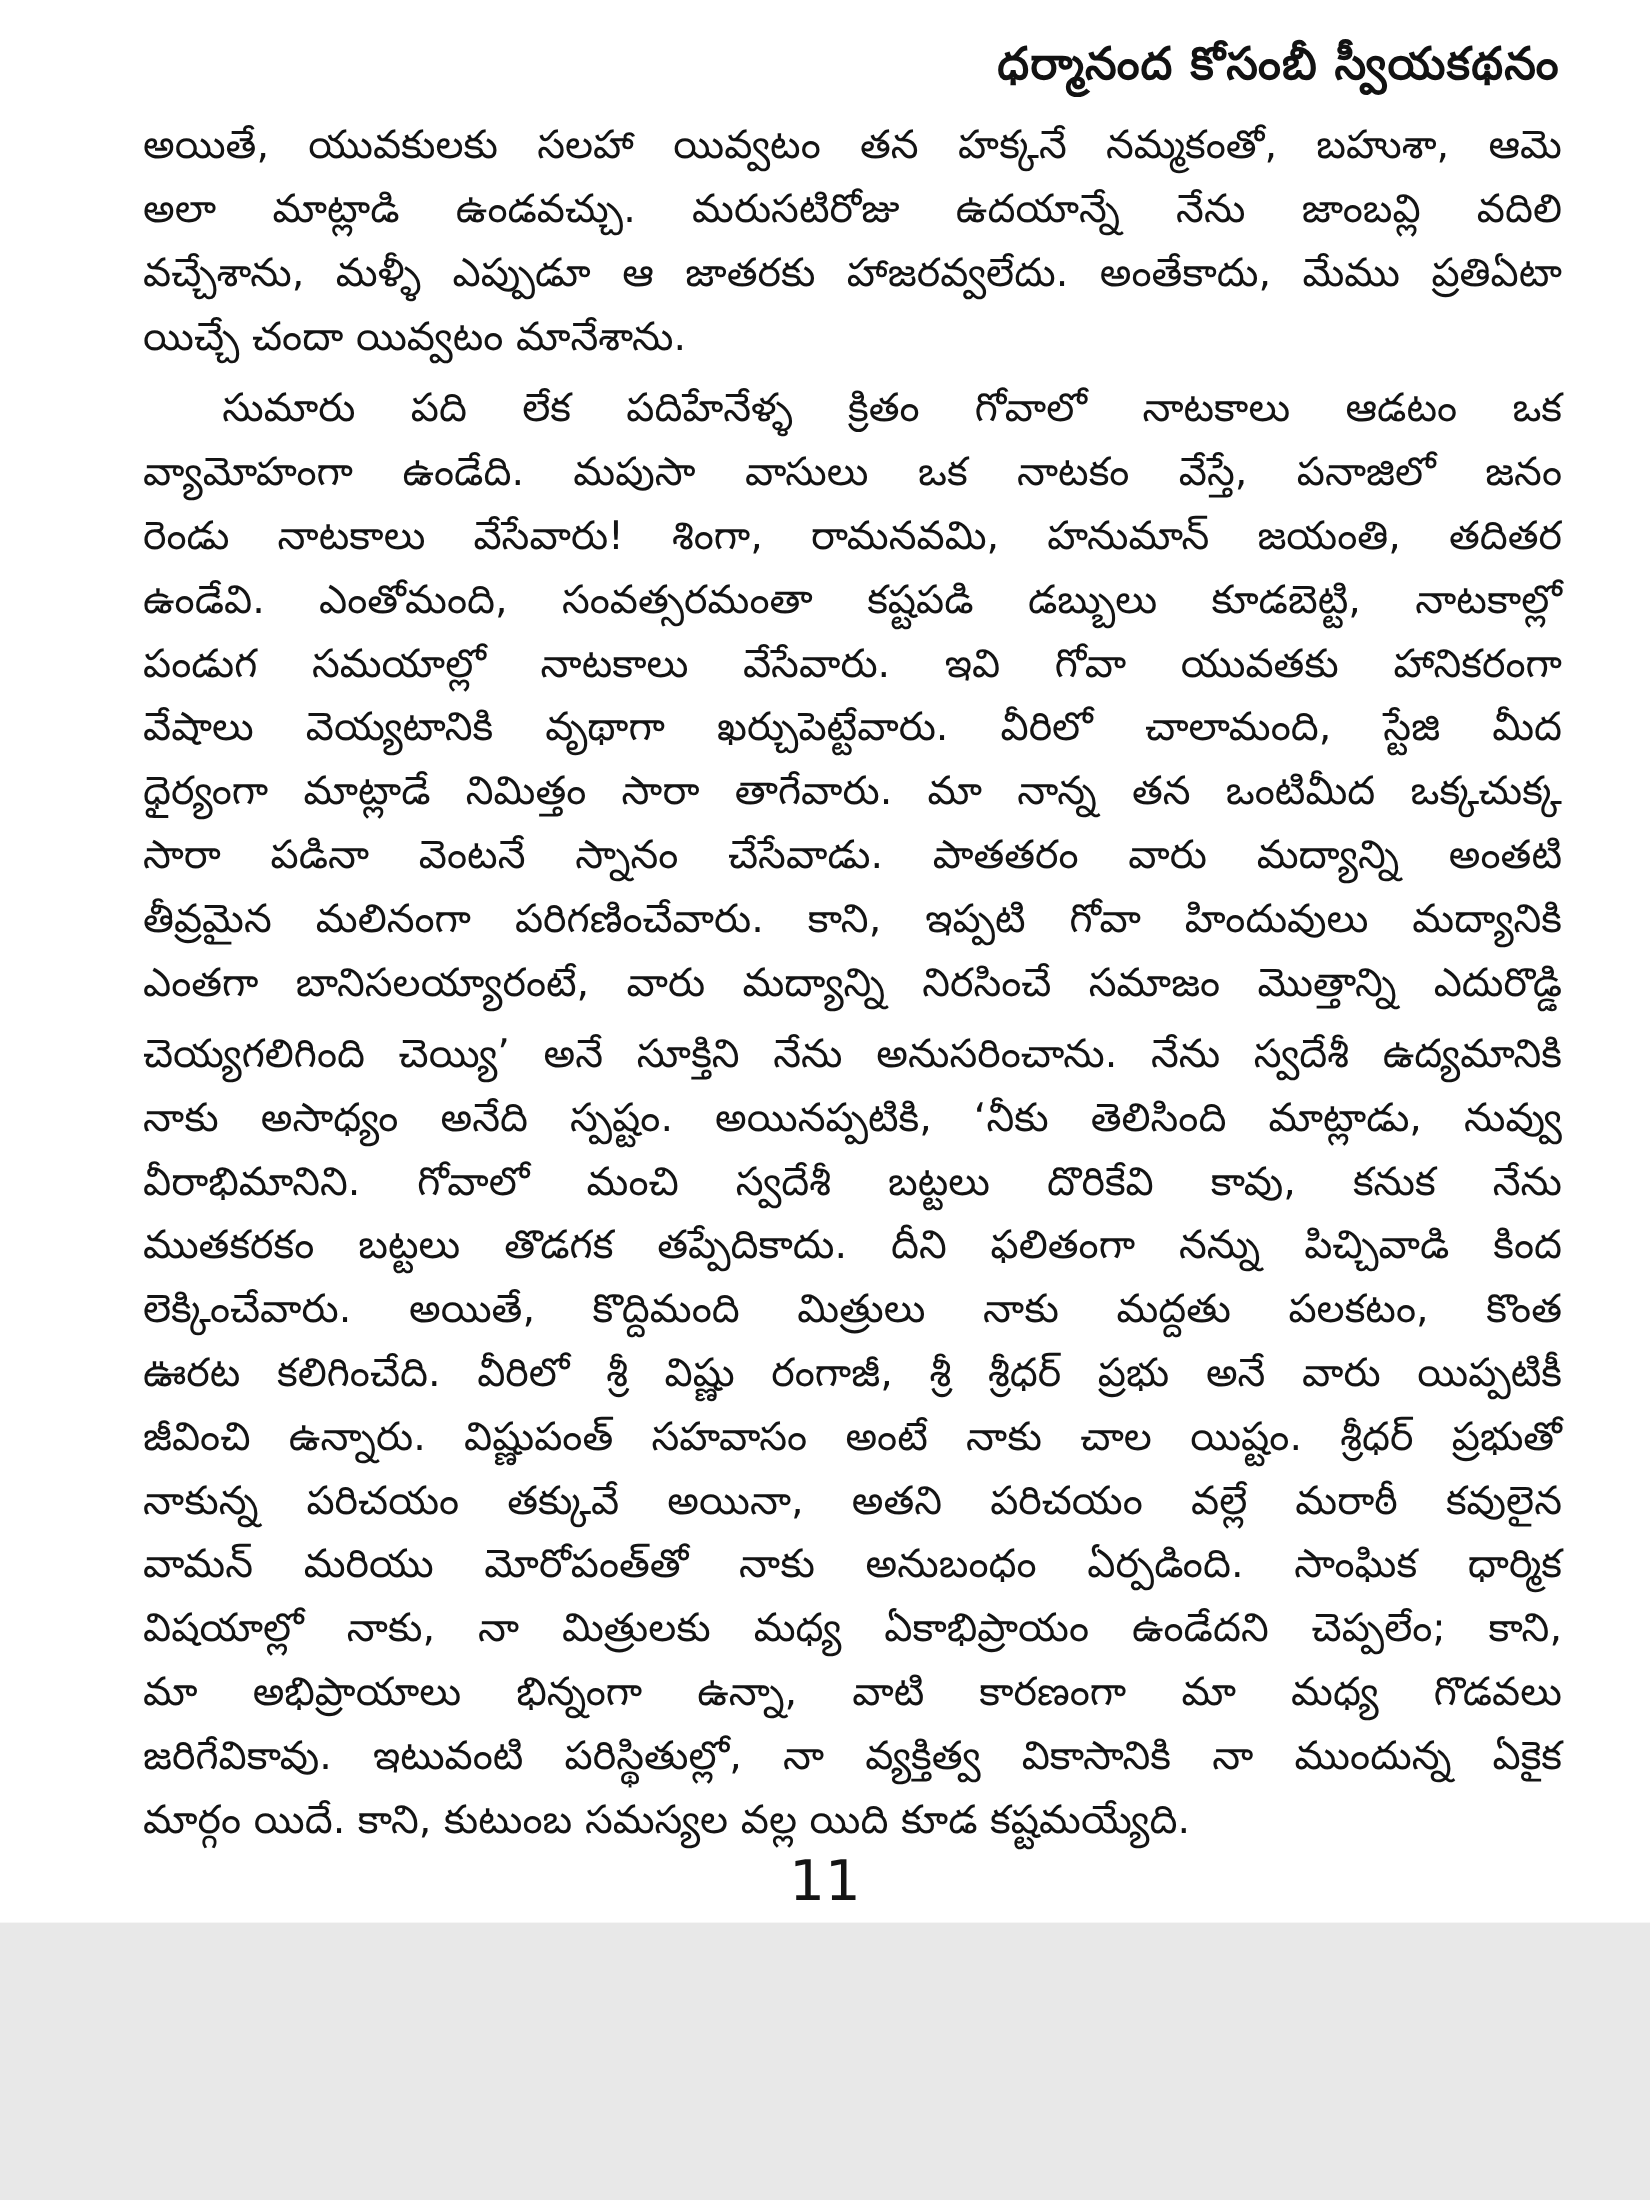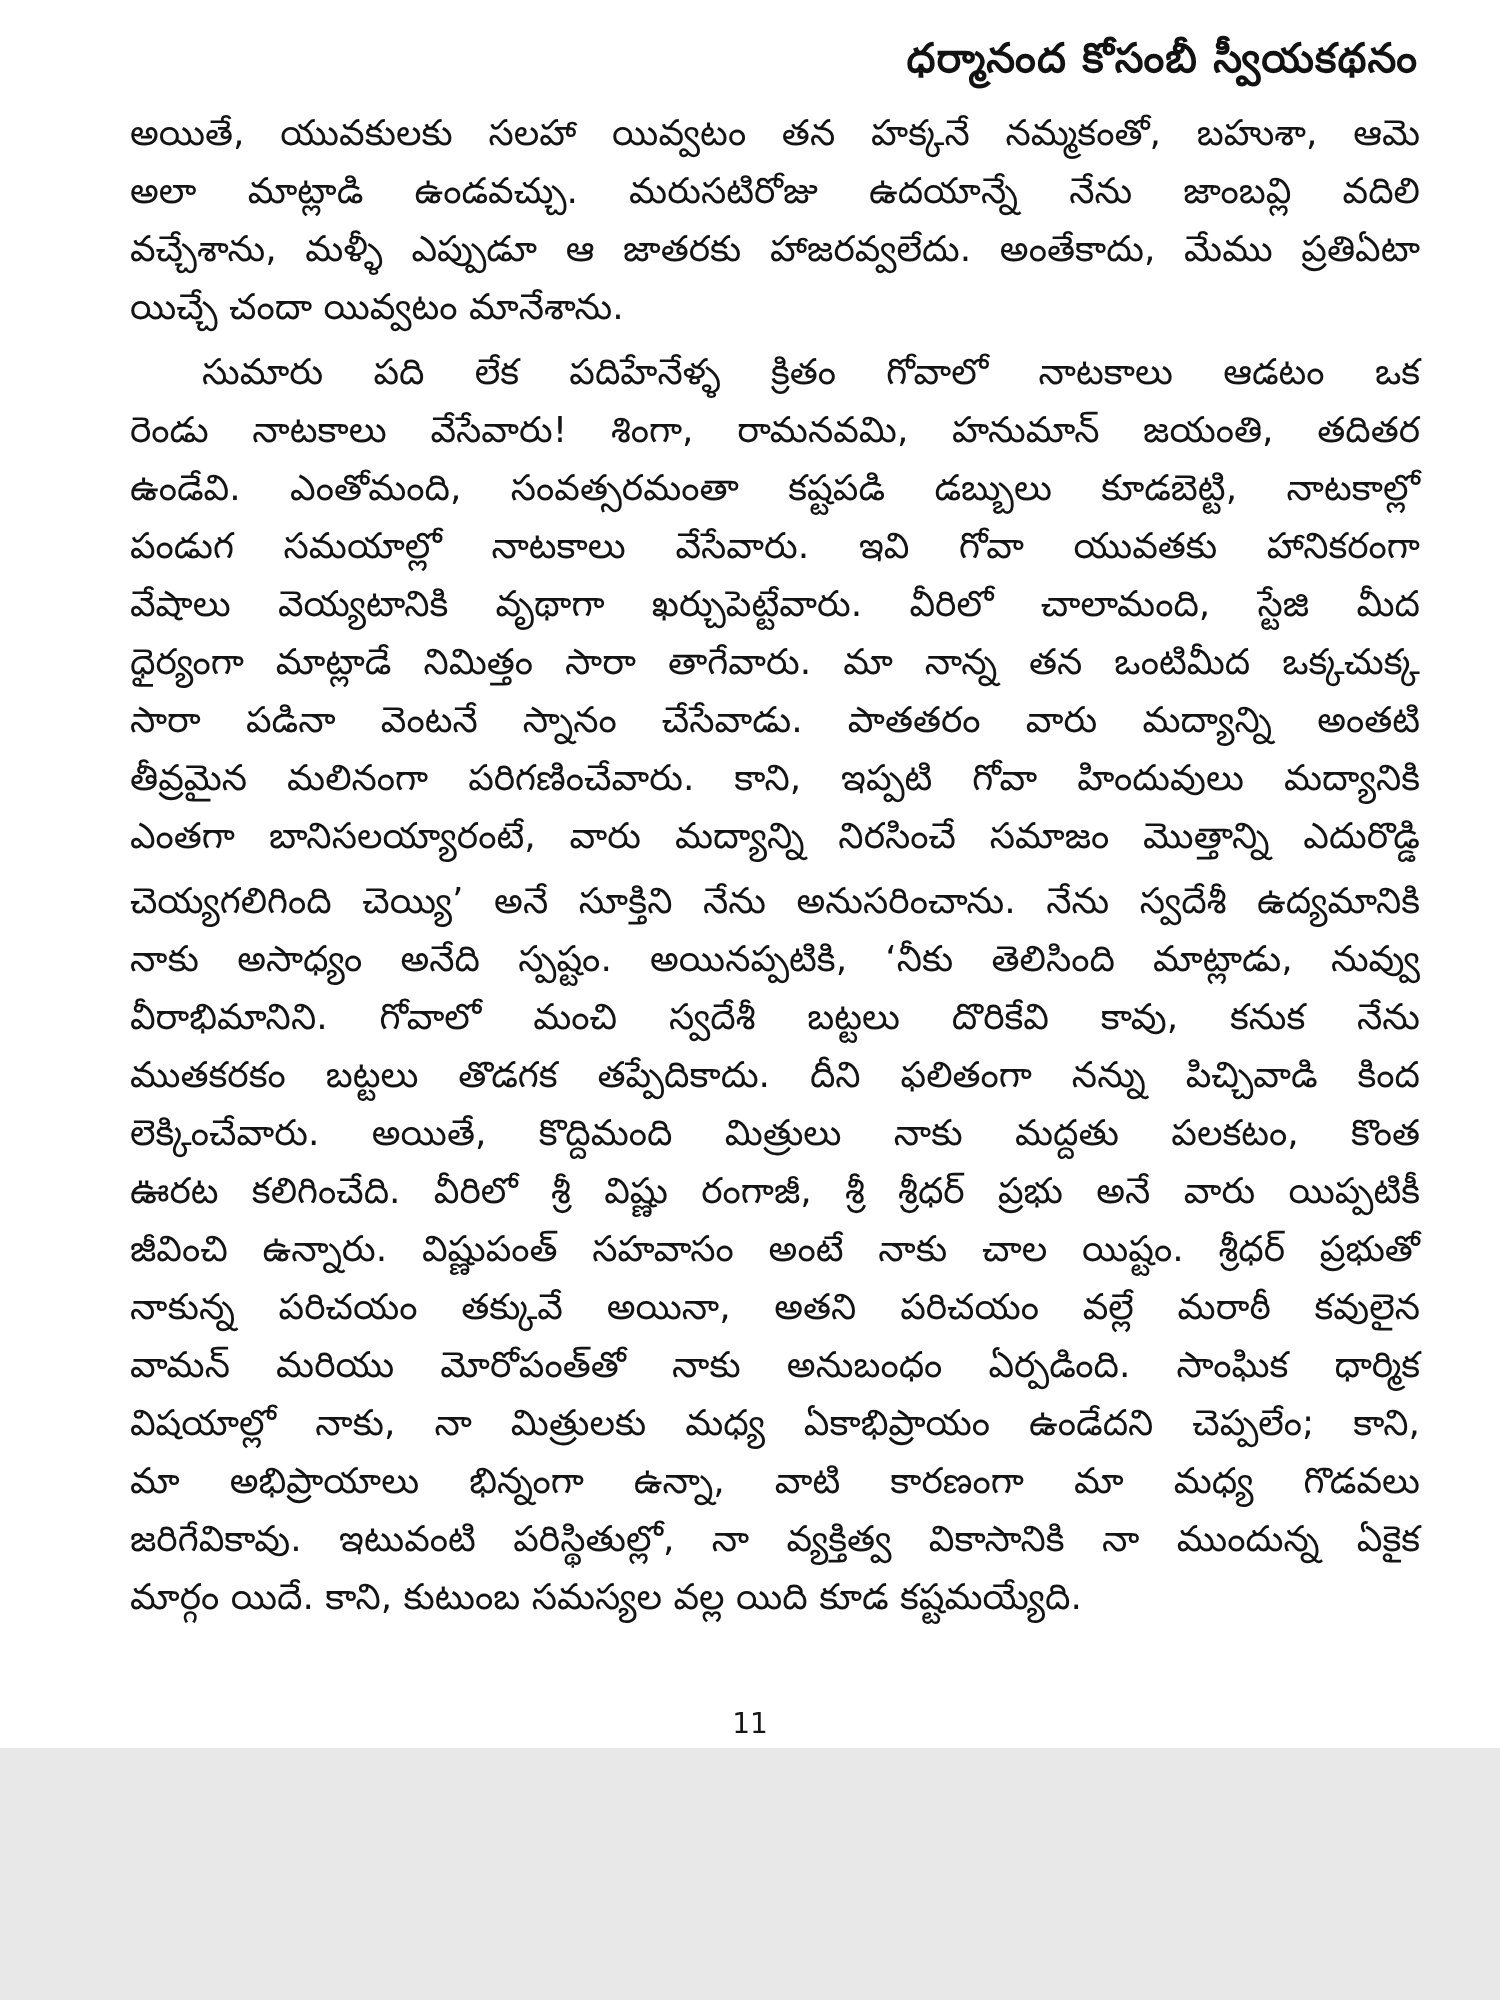--- a/index.html
+++ b/index.html
@@ -55,21 +55,21 @@
   }
   .line.indent {
     padding-left: 72px;
   }
   .page-footer {
     position: absolute;
     left: 0;
     right: 0;
     bottom: 8px;
     text-align: center;
-    font-size: 28px;
+    font-size: 51px;
     color: #141414;
     font-family: "DejaVu Sans", sans-serif;
   }
 </style>
 </head>
 <body>
 
 <div class="page">
 
   <div class="running-header">
@@ -78,20 +78,21 @@
 
   <div class="body-text">
       <div class="para">
         <div class="line">అయితే, యువకులకు సలహా యివ్వటం తన హక్కనే నమ్మకంతో, బహుశా, ఆమె</div>
         <div class="line">అలా మాట్లాడి ఉండవచ్చు. మరుసటిరోజు ఉదయాన్నే నేను జాంబవ్లి వదిలి</div>
         <div class="line">వచ్చేశాను, మళ్ళీ ఎప్పుడూ ఆ జాతరకు హాజరవ్వలేదు. అంతేకాదు, మేము ప్రతిఏటా</div>
         <div class="line last">యిచ్చే చందా యివ్వటం మానేశాను.</div>
       </div>
       <div class="para">
         <div class="line indent">సుమారు పది లేక పదిహేనేళ్ళ క్రితం గోవాలో నాటకాలు ఆడటం ఒక</div>
+        <div class="line">వ్యామోహంగా ఉండేది. మపుసా వాసులు ఒక నాటకం వేస్తే, పనాజిలో జనం</div>
         <div class="line">రెండు నాటకాలు వేసేవారు! శింగా, రామనవమి, హనుమాన్ జయంతి, తదితర</div>
         <div class="line">ఉండేవి. ఎంతోమంది, సంవత్సరమంతా కష్టపడి డబ్బులు కూడబెట్టి, నాటకాల్లో</div>
         <div class="line">పండుగ సమయాల్లో నాటకాలు వేసేవారు. ఇవి గోవా యువతకు హానికరంగా</div>
         <div class="line">వేషాలు వెయ్యటానికి వృథాగా ఖర్చుపెట్టేవారు. వీరిలో చాలామంది, స్టేజి మీద</div>
         <div class="line">ధైర్యంగా మాట్లాడే నిమిత్తం సారా తాగేవారు. మా నాన్న తన ఒంటిమీద ఒక్కచుక్క</div>
         <div class="line">సారా పడినా వెంటనే స్నానం చేసేవాడు. పాతతరం వారు మద్యాన్ని అంతటి</div>
         <div class="line">తీవ్రమైన మలినంగా పరిగణించేవారు. కాని, ఇప్పటి గోవా హిందువులు మద్యానికి</div>
         <div class="line">ఎంతగా బానిసలయ్యారంటే, వారు మద్యాన్ని నిరసించే సమాజం మొత్తాన్ని ఎదురొడ్డి</div>
       </div>
       <div class="para">

